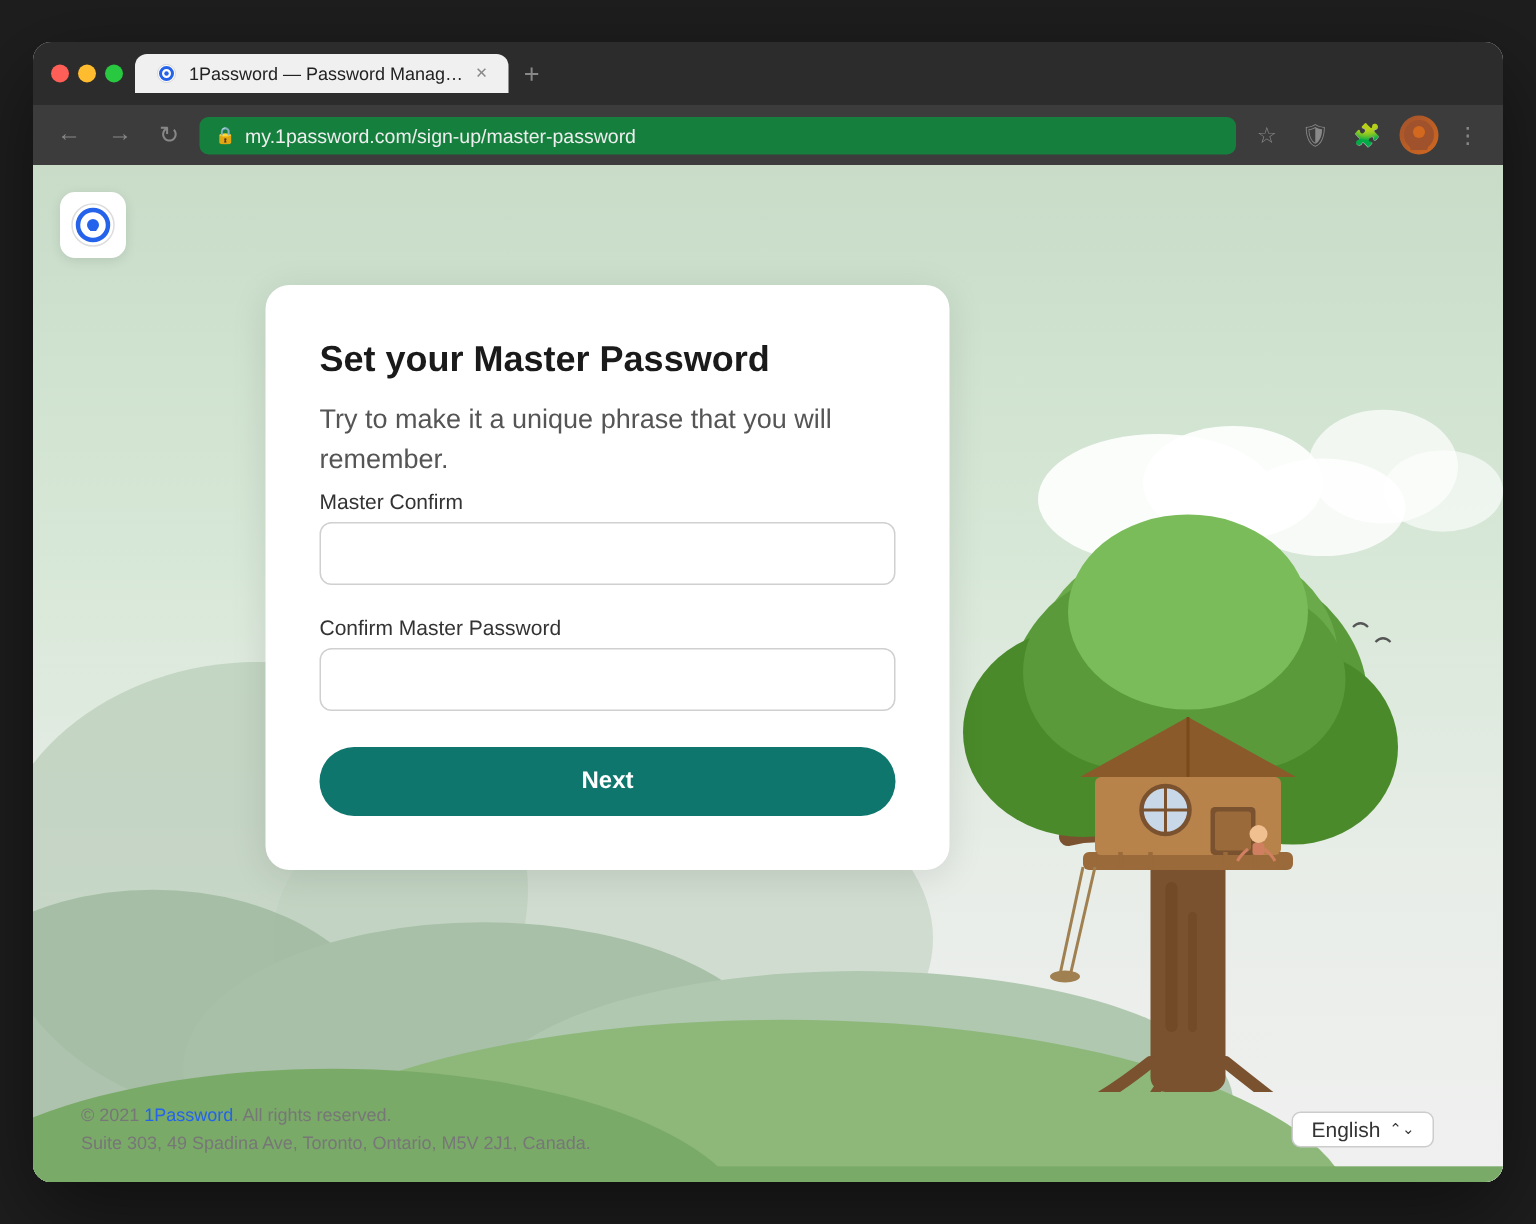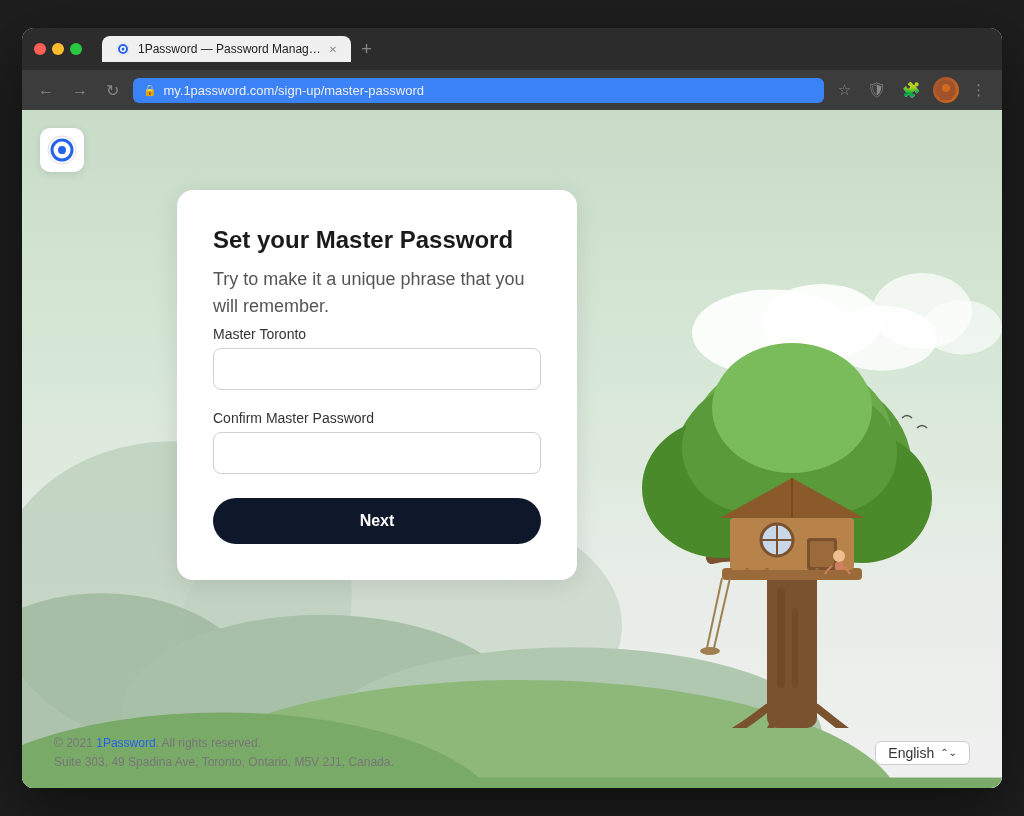--- a/index.html
+++ b/index.html
@@ -44,21 +44,20 @@
       height: 12px;
       border-radius: 50%;
     }
     .tl-red { background: #ff5f57; }
     .tl-yellow { background: #febc2e; }
     .tl-green { background: #28c840; }
 
     .tab-bar {
       display: flex;
       align-items: center;
-      margin-left: 12px;
       gap: 4px;
     }
     .tab {
       background: #3c3c3c;
       border-radius: 8px 8px 0 0;
       padding: 6px 14px;
       display: flex;
       align-items: center;
       gap: 8px;
       color: #ccc;
@@ -102,21 +101,21 @@
     .nav-btn {
       background: none;
       border: none;
       color: #888;
       font-size: 16px;
       cursor: pointer;
       padding: 2px 4px;
     }
     .address-input {
       flex: 1;
-      background: #3b82f6;
+      background: #15803d;
       border: none;
       border-radius: 6px;
       color: #eee;
       font-size: 13px;
       padding: 5px 12px 5px 30px;
       outline: none;
       position: relative;
     }
     .address-wrapper {
       flex: 1;
@@ -205,21 +204,21 @@
     .logo svg {
       width: 30px;
       height: 30px;
     }
 
     
     .card {
       position: absolute;
       left: 155px;
       top: 80px;
-      width: 400px;
+      width: 456px;
       background: white;
       border-radius: 16px;
       padding: 36px 36px 36px 36px;
       box-shadow: 0 4px 24px rgba(0,0,0,0.1);
     }
 
     .card-title {
       font-size: 24px;
       font-weight: 700;
       color: #1a1a1a;
@@ -252,37 +251,37 @@
       border-radius: 8px;
       padding: 12px 14px;
       font-size: 14px;
       outline: none;
       color: #333;
       margin-bottom: 20px;
     }
 
     .next-btn {
       width: 100%;
-      background: #0f172a;
+      background: #0f766e;
       color: white;
       border: none;
       border-radius: 50px;
       padding: 14px;
       font-size: 16px;
       font-weight: 600;
       cursor: pointer;
       margin-top: 4px;
     }
 
     
     .page-footer {
       position: absolute;
       bottom: 16px;
       left: 0;
-      right: 0;
+      right: 14px;
       display: flex;
       justify-content: space-between;
       align-items: center;
       padding: 0 32px;
     }
 
     .footer-left {
       font-size: 12px;
       color: #777;
       line-height: 1.6;
@@ -456,21 +455,21 @@
         <circle cx="15" cy="15" r="4" fill="#2563eb"></circle>
         <text x="15" y="19" text-anchor="middle" font-size="9" font-weight="bold" fill="#2563eb">1</text>
       </svg>
     </div>
 
     <div class="card">
       <h1 class="card-title">Set your Master Password</h1>
       <p class="card-subtitle">Try to make it a unique phrase that you will remember.</p>
 
       <div>
-        <div class="field-label">Master Toronto</div>
+        <div class="field-label">Master Confirm</div>
         <input class="field-input" type="password" placeholder="" style="">
       </div>
 
       <div>
         <div class="field-label">Confirm Master Password</div>
         <input class="field-input" type="password" placeholder="" style="">
       </div>
 
       <button class="next-btn">Next</button>
     </div>

